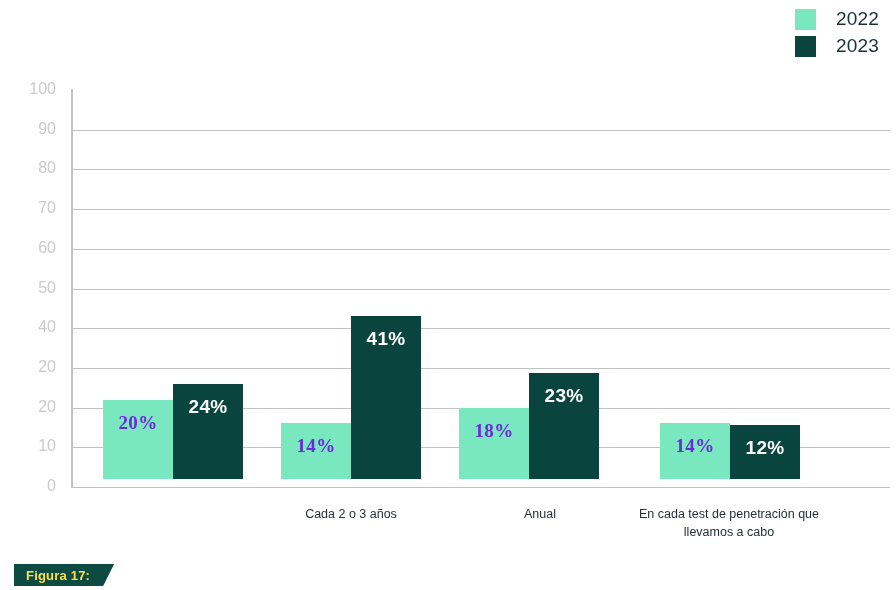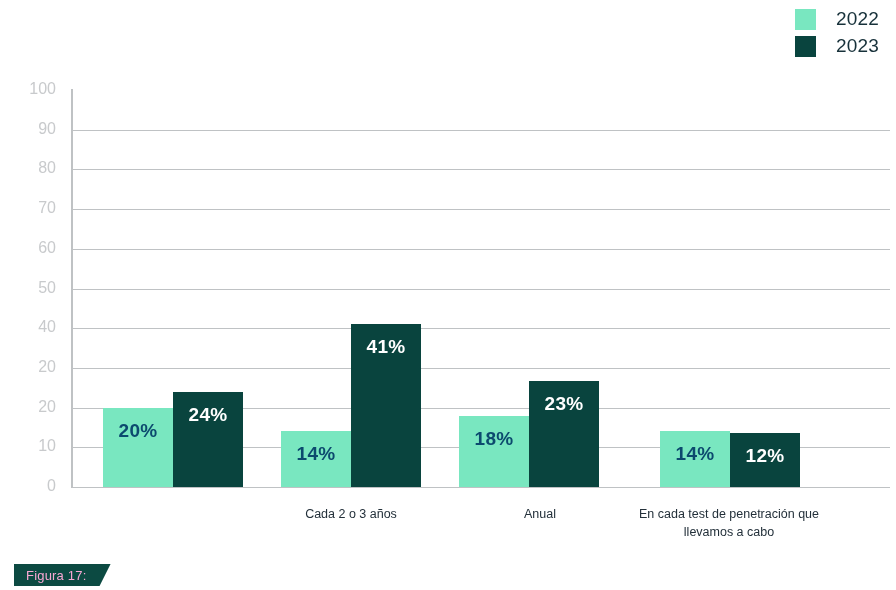--- a/index.html
+++ b/index.html
@@ -99,36 +99,36 @@
   }
 
   
   .group {
     position: absolute;
     bottom: 0;
     height: 100%;
   }
   .bar {
     position: absolute;
-    bottom: 0;
+    bottom: 8px;
     width: 70px;
   }
   .bar-2022 { left: 0;    background: #79e7c0; }
   .bar-2023 { left: 70px; background: #09443e; }
   .bar-value {
     position: absolute;
     left: 0;
     width: 100%;
     text-align: center;
     top: 12px;
     font-size: 19px;
     font-weight: bold;
     letter-spacing: 0.3px;
   }
-  .bar-2022 .bar-value { color: #0c4a6e; }
+  .bar-2022 .bar-value { color: #6d28d9; font-family: Liberation Serif, serif; }
   .bar-2023 .bar-value { color: #ffffff; }
 
   
   #catlabels {
     position: absolute;
     left: 0;
     top: 505px;
     width: 896px;
     height: 44px;
   }
@@ -145,23 +145,23 @@
   #caption {
     position: absolute;
     left: 14px;
     top: 564px;
     height: 22px;
     display: flex;
     align-items: stretch;
   }
   #caption-badge {
     background: #0c4a42;
-    color: #f9a8d4;
+    color: #fde047;
     font-size: 13px;
-    font-weight: normal;
+    font-weight: bold;
     padding: 0 16px 0 12px;
     display: flex;
     align-items: center;
     clip-path: polygon(0 0, 100% 0, calc(100% - 11px) 100%, 0 100%);
     padding-right: 24px;
     letter-spacing: 0.2px;
   }
   #caption-banner {
     background: #eceded;
     color: #1f5f6b;

